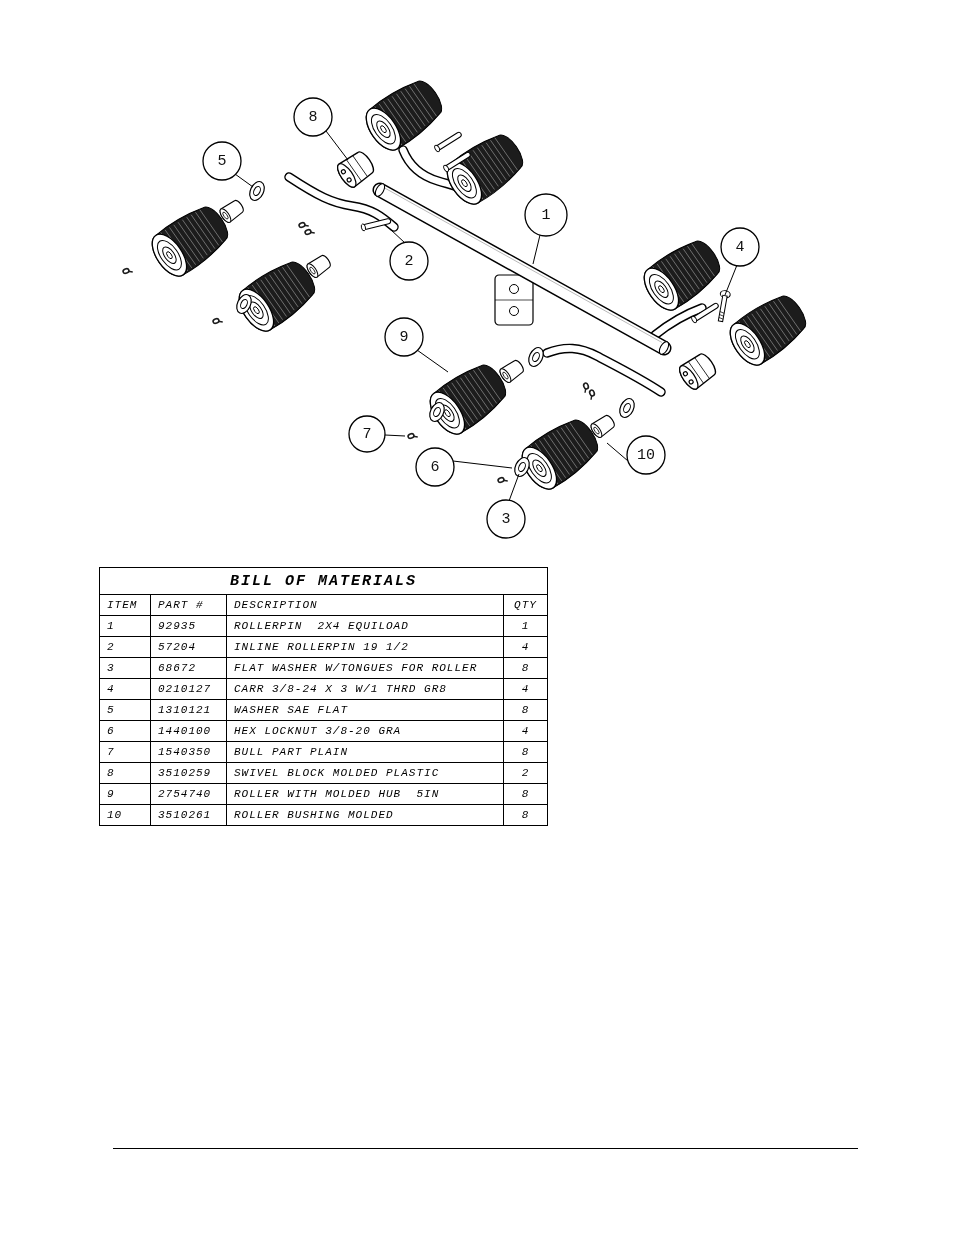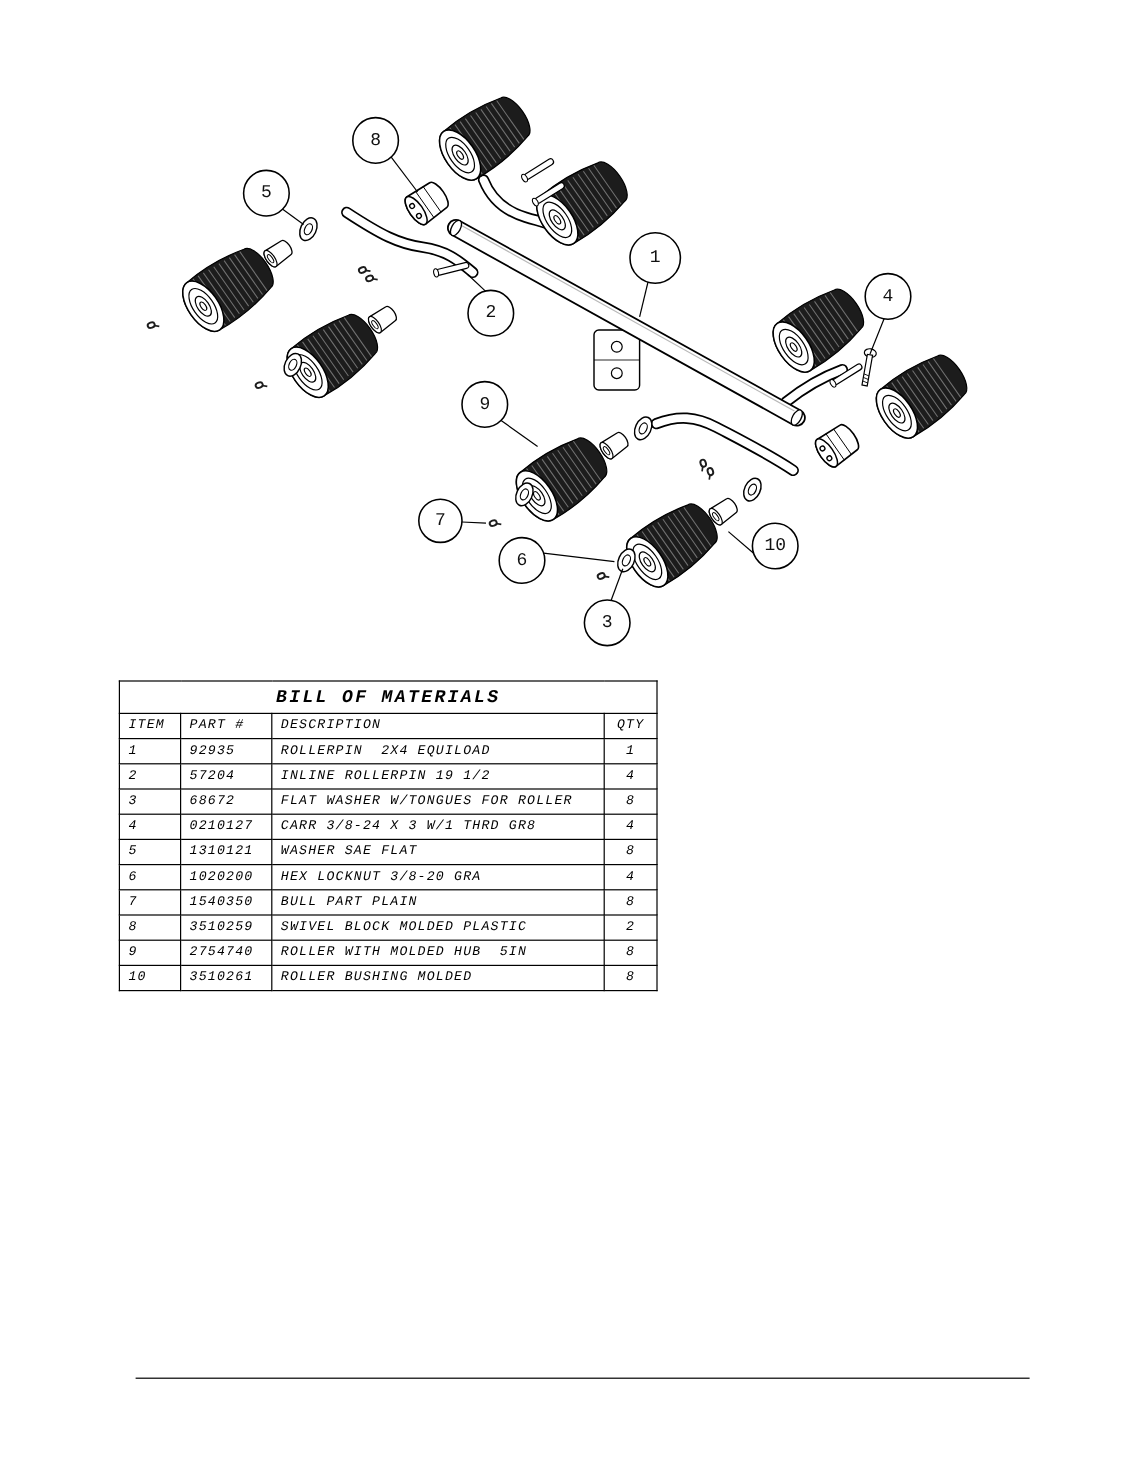--- a/index.html
+++ b/index.html
@@ -251,21 +251,21 @@
           <td class="qty">4</td>
         </tr>
         <tr>
           <td>5</td>
           <td>1310121</td>
           <td>WASHER SAE FLAT</td>
           <td class="qty">8</td>
         </tr>
         <tr>
           <td>6</td>
-          <td>1020200</td>
+          <td>1440100</td>
           <td>HEX LOCKNUT 3/8-20 GRA</td>
           <td class="qty">4</td>
         </tr>
         <tr>
           <td>7</td>
           <td>1540350</td>
           <td>BULL PART PLAIN</td>
           <td class="qty">8</td>
         </tr>
         <tr>

